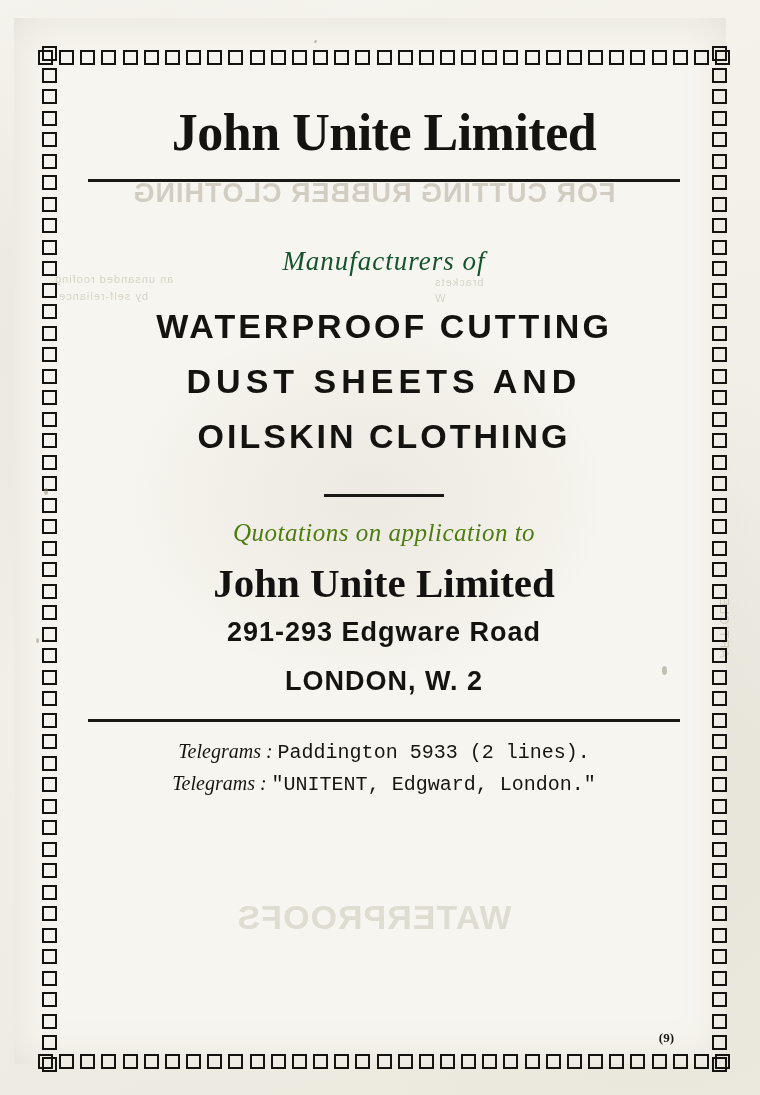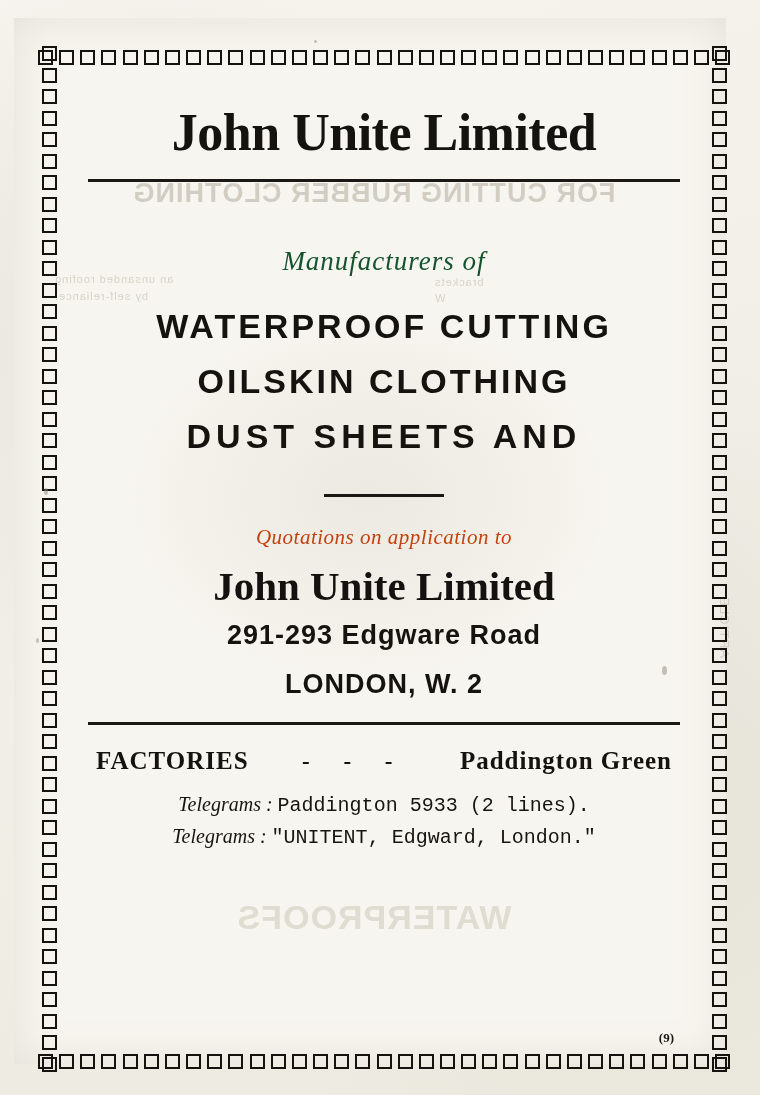--- a/index.html
+++ b/index.html
@@ -204,24 +204,24 @@
     font-size: 34px;
     letter-spacing: 3px;
     line-height: 1.62;
     color: #15130f;
   }
   .product.wide { letter-spacing: 5px; }
 
   .quote-line {
     font-family: "Liberation Serif", serif;
     font-style: italic;
-    font-size: 21px;
+    font-size: 25px;
     letter-spacing: .5px;
-    margin-top: 28px;
-    color: #c2410c;
+    margin-top: 22px;
+    color: #4d7c0f;
   }
 
   .company {
     font-family: "Liberation Serif", serif;
     font-weight: bold;
     font-size: 41px;
     letter-spacing: 0px;
     margin-top: 12px;
     color: #141210;
   }
@@ -482,38 +482,33 @@
 
     <div class="content">
 
       <div class="headline">John Unite Limited</div>
       <div class="rule rule-top"></div>
 
       <div class="manufacturers">Manufacturers   of</div>
 
       <div class="products">
         <div class="product">WATERPROOF  CUTTING</div>
+        <div class="product wide">DUST  SHEETS  AND</div>
         <div class="product">OILSKIN  CLOTHING</div>
-        <div class="product wide">DUST  SHEETS  AND</div>
       </div>
 
       <div class="rule rule-short"></div>
 
       <div class="quote-line">Quotations on application to</div>
       <div class="company">John Unite Limited</div>
       <div class="address">291-293 Edgware Road</div>
       <div class="address city">LONDON, W. 2</div>
 
       <div class="rule rule-bottom"></div>
 
-      <div class="factories-row">
-        <span class="factories-label">FACTORIES</span>
-        <span class="factories-dots">- - -</span>
-        <span class="factories-value">Paddington Green</span>
-      </div>
 
       <div class="contact">
         <div>
           <span class="lbl">Telegrams :</span>
           <span class="val">Paddington 5933 (2 lines).</span>
         </div>
         <div>
           <span class="lbl">Telegrams :</span>
           <span class="val">"UNITENT, Edgward, London."</span>
         </div>

